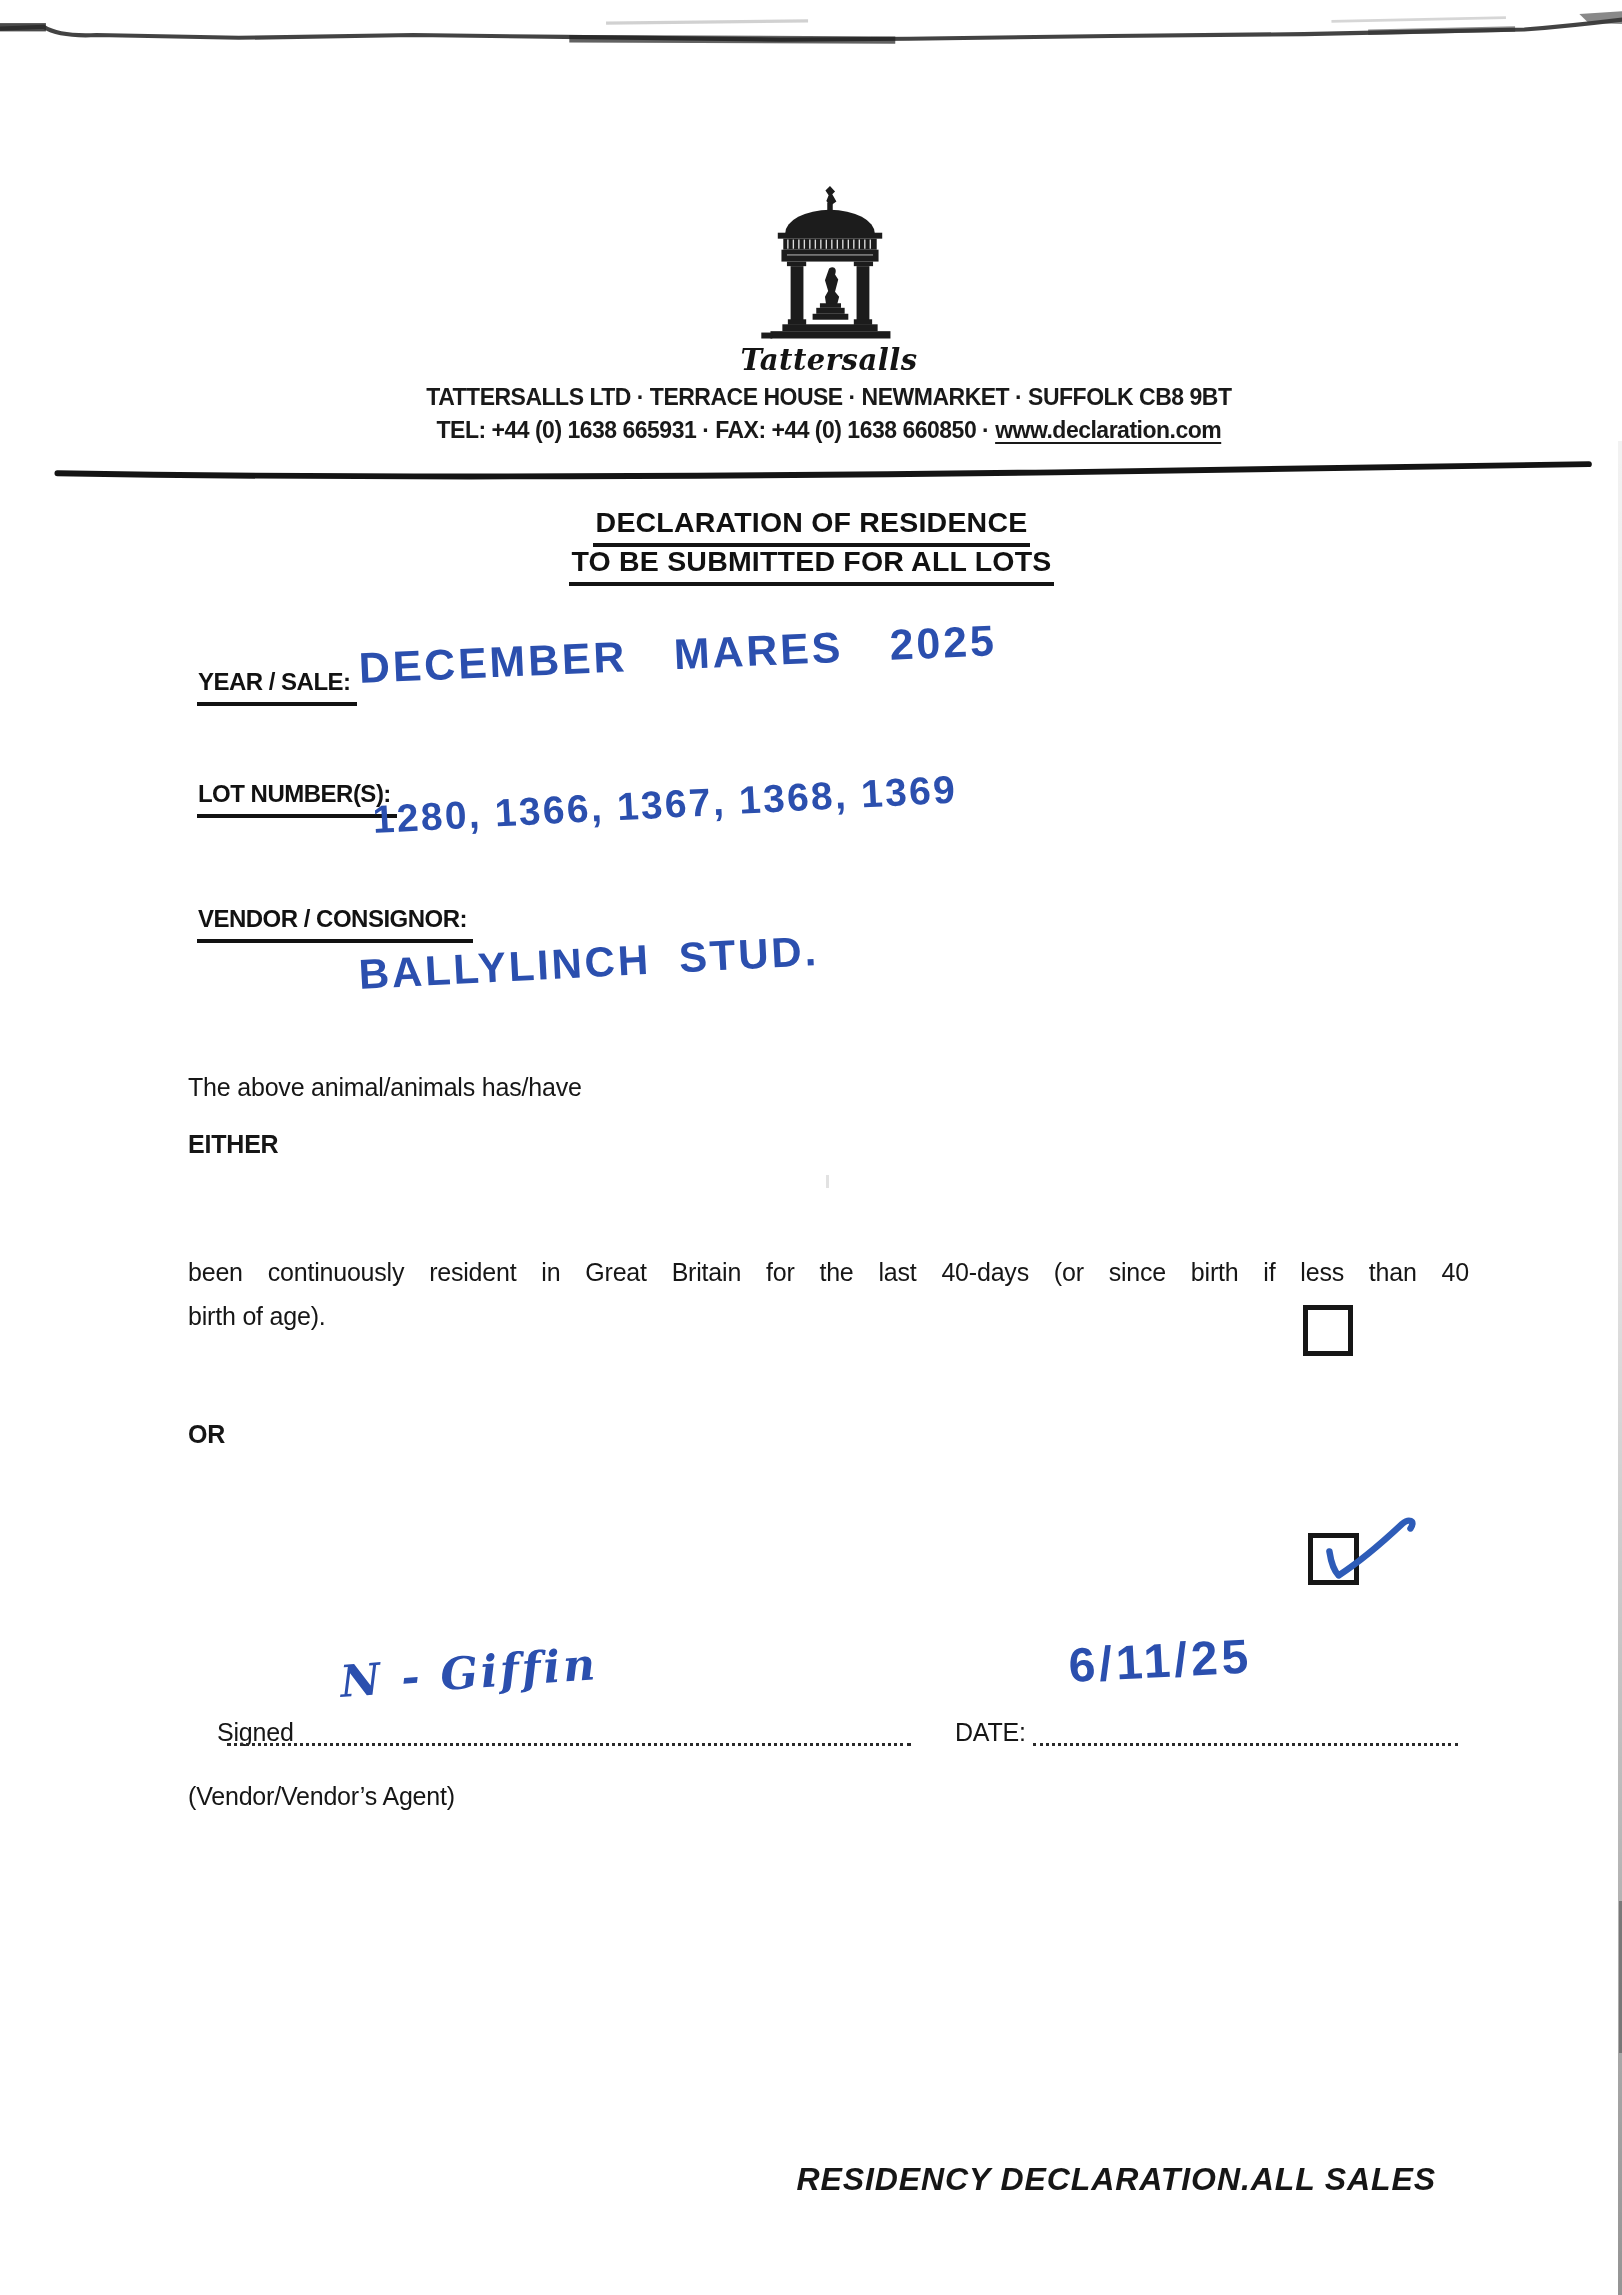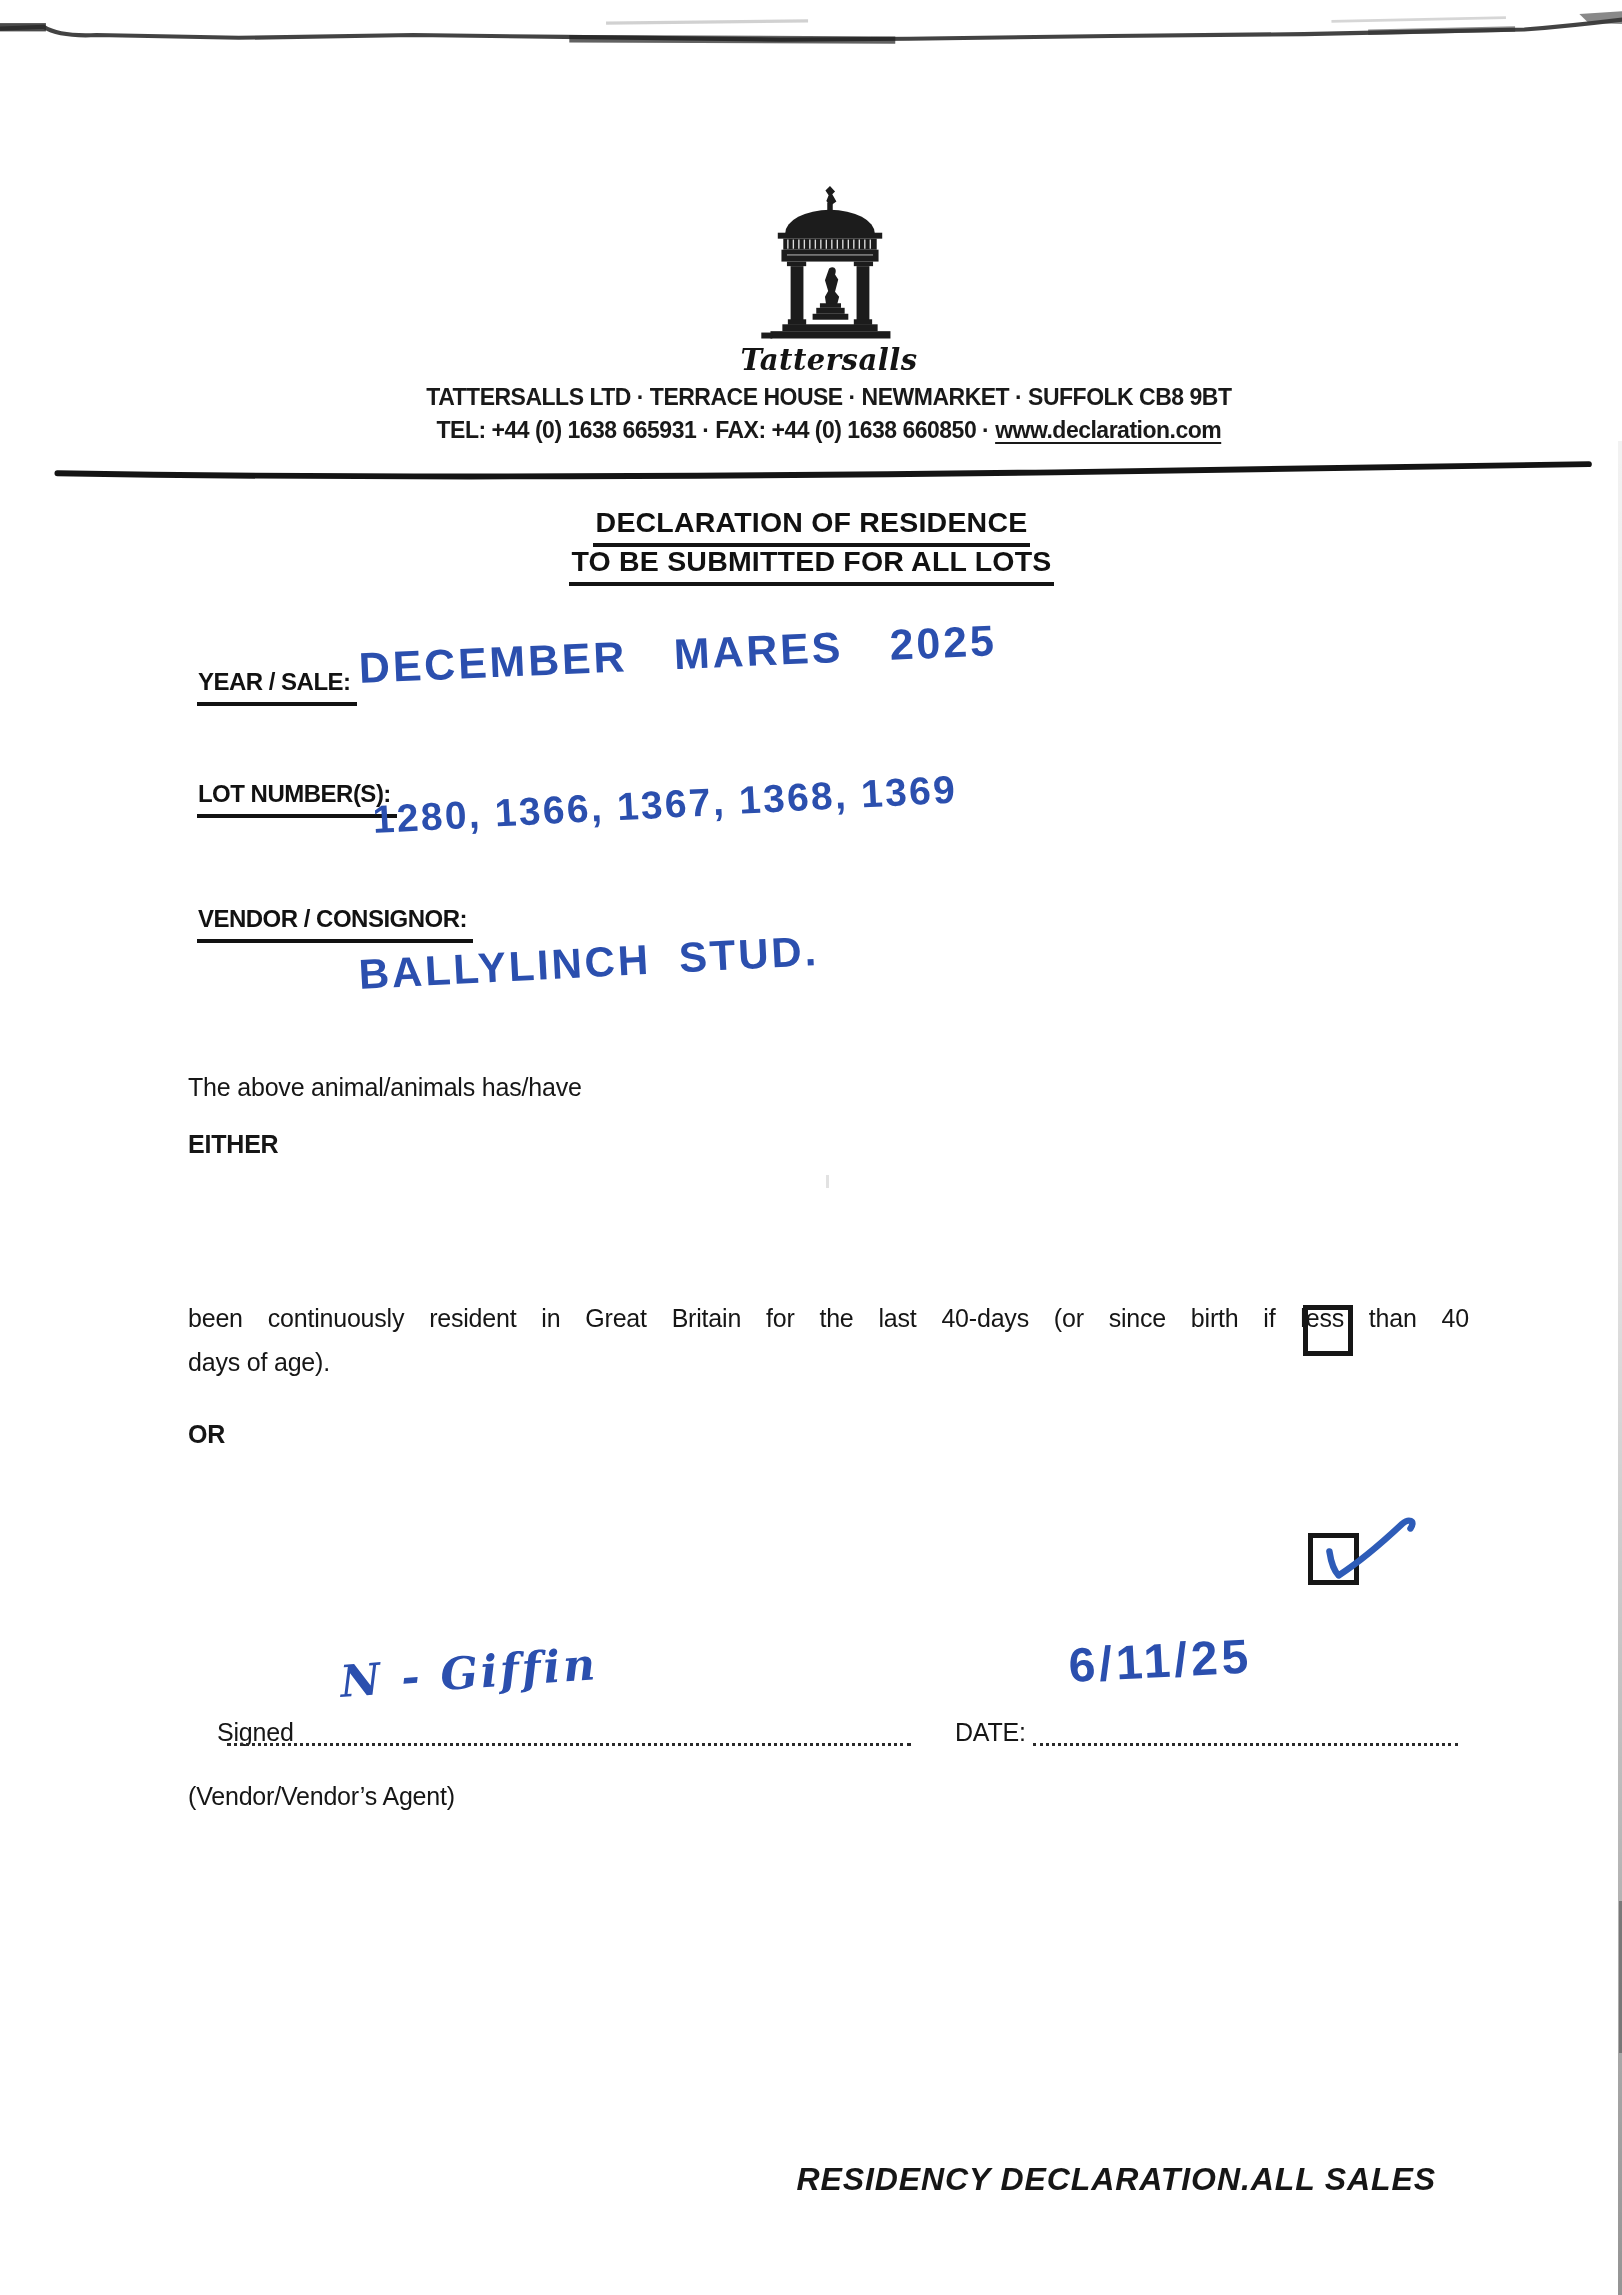--- a/index.html
+++ b/index.html
@@ -19,21 +19,21 @@
   
   .title-wrap{width:1623px;left:0;text-align:center;}
   .title-line{display:inline-block;font-weight:bold;font-size:28.5px;letter-spacing:0.2px;
     border-bottom:4.1px solid #141414;padding:0 2.8px 3.7px 2.8px;color:#111;}
   
   .field-label{display:inline-block;font-weight:bold;font-size:24px;letter-spacing:-0.5px;
     border-bottom:4.6px solid #121212;padding:0 6.4px 6.4px 0.9px;color:#121212;}
   .body-text{font-size:25px;letter-spacing:-0.2px;color:#161616;}
   .bold{font-weight:bold;}
   .para{width:1281px;line-height:44px;}
-  .justify-line{text-align:justify;text-align-last:justify;margin-top:46px;}
+  .justify-line{text-align:justify;text-align-last:justify;}
   
   .hand{color:#2b4fae;font-family:"Liberation Sans",sans-serif;white-space:nowrap;}
   .hand-caps{font-weight:bold;letter-spacing:2.8px;}
   .hand-sig{font-family:"DejaVu Serif",serif;font-style:italic;font-weight:bold;}
   
   .checkbox{box-sizing:border-box;border:5px solid #161616;background:transparent;}
   .checkbox .tick{display:none;position:absolute;overflow:visible;}
   .checkbox.checked .tick{display:block;}
   
   .dotline{border-bottom:3.7px dotted #2a2a2a;}
@@ -140,21 +140,21 @@
     <span class="field-label">VENDOR / CONSIGNOR:</span>
   </div>
   <div class="abs hand hand-caps" style="left:360px;top:951px;font-size:42px;word-spacing:13.8px;transform:rotate(-3deg);transform-origin:left bottom;">BALLYLINCH STUD.</div>
 
   <div class="abs body-text" style="left:188px;top:1073px;">The above animal/animals has/have</div>
 
   <div class="abs body-text bold" style="left:188px;top:1130px;">EITHER</div>
 
   <div class="abs body-text para" style="left:188px;top:1250px;">
     <div class="justify-line">been continuously resident in Great Britain for the last 40-days (or since birth if less than 40</div>
-    <div>days of age).</div>
+    <div>birth of age).</div>
   </div>
   <div class="abs checkbox" style="left:1303px;top:1305px;width:50px;height:51px;">
     
   </div>
 
   <div class="abs body-text bold" style="left:188px;top:1420px;">OR</div>
 
   <div class="abs checkbox checked" style="left:1308px;top:1533px;width:51px;height:52px;">
     <svg class="tick" style="left:-13.8px;top:-39px;" width="129" height="99" viewBox="0 0 280 215">
       <path d="M66 114 C 70 140, 78 158, 86 166 C 132 136, 192 84, 224 54 C 238 42, 254 46, 242 64" stroke="#2e5cb8" stroke-width="14" fill="none" stroke-linecap="round" stroke-linejoin="round"></path>

